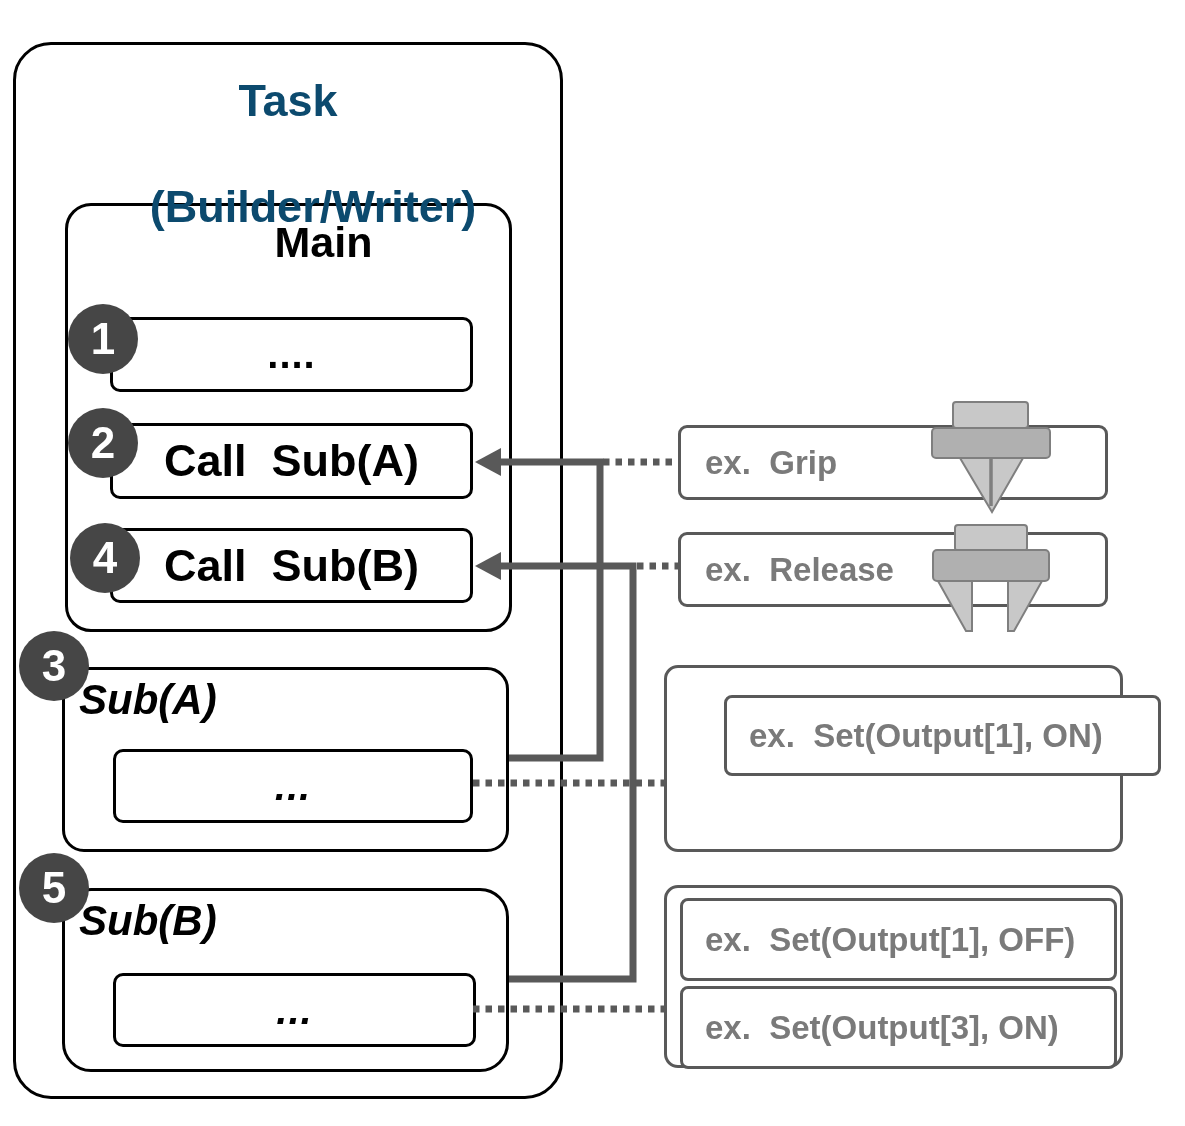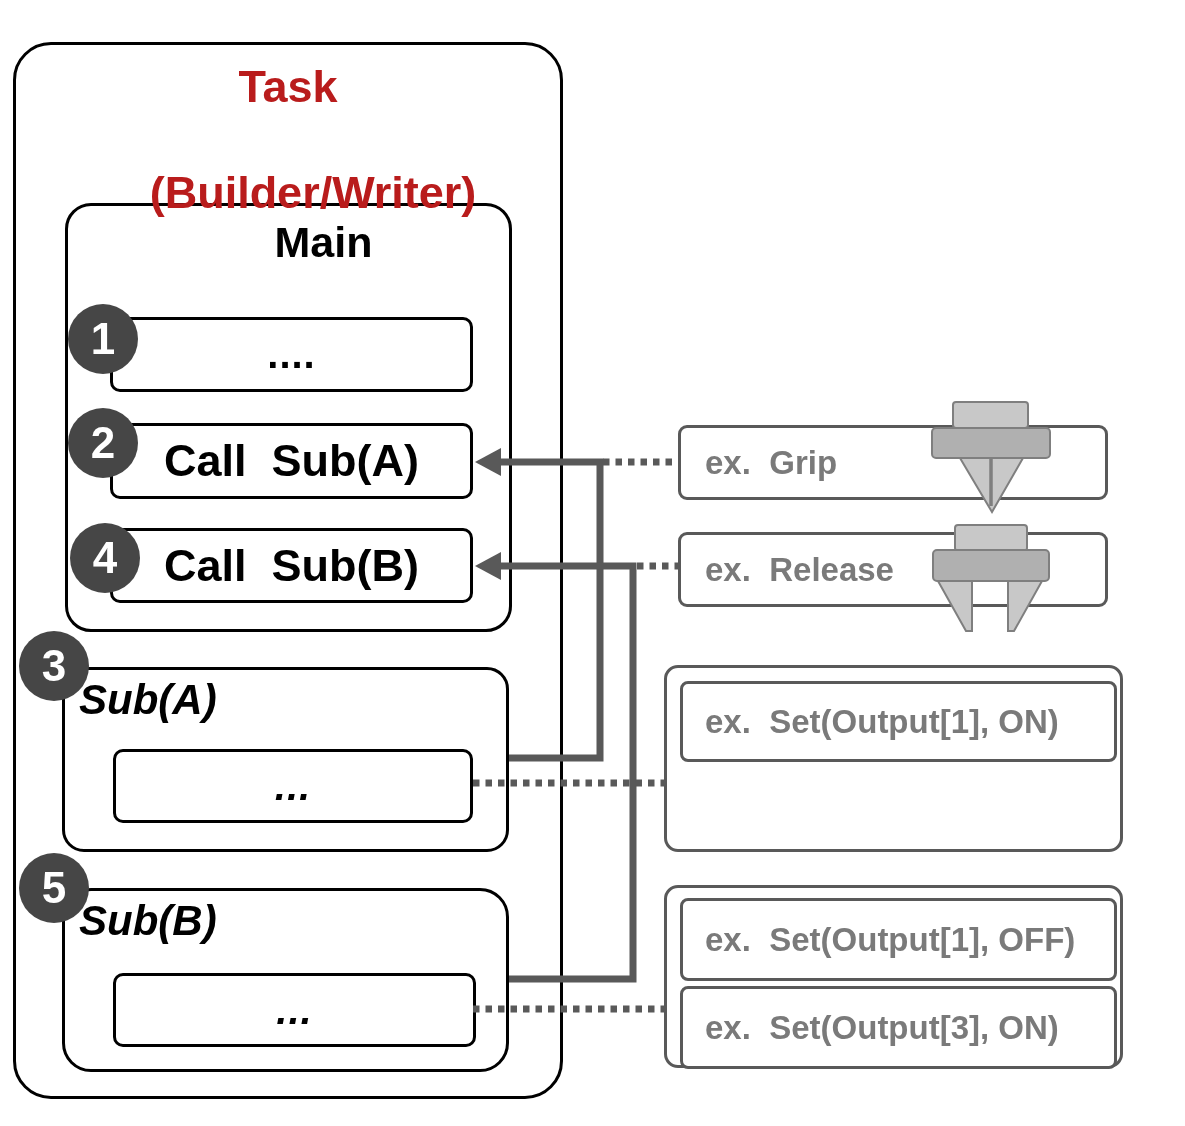--- a/index.html
+++ b/index.html
@@ -4,22 +4,22 @@
 <style>
   html,body{margin:0;padding:0;background:#ffffff;}
   body{font-family:"Liberation Sans",sans-serif;}
   #canvas{position:relative;width:1185px;height:1126px;background:#ffffff;overflow:hidden;}
 
   .abs{position:absolute;box-sizing:border-box;}
 
   
   .blackbox{border:3px solid #000000;background:#ffffff;}
   .task-box{left:13px;top:42px;width:550px;height:1057px;border-radius:38px;z-index:1;}
-  .task-title{left:13px;top:60px;width:550px;text-align:center;font-size:45px;line-height:53px;
-              font-weight:700;color:#b91c1c;z-index:2;white-space:pre;}
+  .task-title{left:13px;top:74px;width:550px;text-align:center;font-size:45px;line-height:53px;
+              font-weight:700;color:#0c4a6e;z-index:2;white-space:pre;}
   .main-box{left:65px;top:203px;width:447px;height:429px;border-radius:26px;z-index:1;}
   .main-title{left:65px;top:218px;width:517px;text-align:center;font-size:43px;font-weight:700;color:#000;z-index:2;}
 
   .step-box{left:110px;width:363px;border:3px solid #000;border-radius:10px;background:#fff;z-index:2;
             display:flex;align-items:center;justify-content:center;}
   .step-label{font-size:45px;font-weight:700;color:#000;white-space:pre;}
   .dots-label{font-size:40px;font-weight:700;color:#000;letter-spacing:1px;}
 
   .badge{width:70px;height:70px;border-radius:50%;background:#464646;color:#ffffff;z-index:3;
          display:flex;align-items:center;justify-content:center;font-size:44px;font-weight:700;}
@@ -84,21 +84,21 @@
 
   <div class="abs ex-box" style="left:678px;top:532px;width:430px;height:75px;">
     <span class="ex-label">ex.  Release</span>
   </div>
 
   <div class="abs ex-box" style="left:678px;top:425px;width:430px;height:75px;">
     <span class="ex-label">ex.  Grip</span>
   </div>
 
   <div class="abs ex-group" style="left:664px;top:665px;width:459px;height:187px;">
-    <div class="ex-box" style="top:13px;height:75px;">
+    <div class="ex-box" style="top:27px;height:75px;margin-left:44px;">
       <span class="ex-label" style="padding-left:22px;">ex.  Set(Output[1], ON)</span>
     </div>
   </div>
 
   <div class="abs ex-group" style="left:648px;top:885px;width:459px;height:183px;margin-left:16px;">
     <div class="ex-box" style="top:10px;height:77px;">
       <span class="ex-label" style="padding-left:22px;">ex.  Set(Output[1], OFF)</span>
     </div>
     <div class="ex-box" style="top:98px;height:77px;">
       <span class="ex-label" style="padding-left:22px;">ex.  Set(Output[3], ON)</span>

